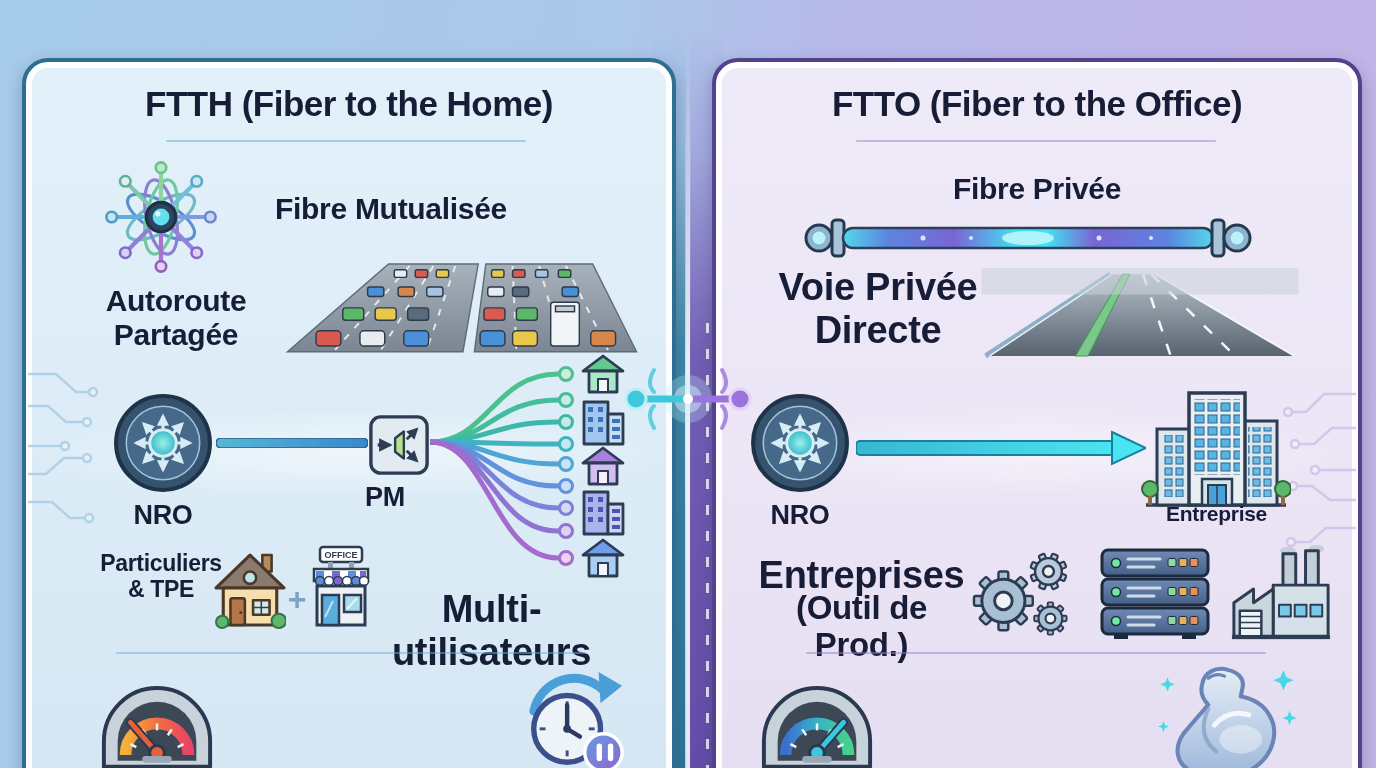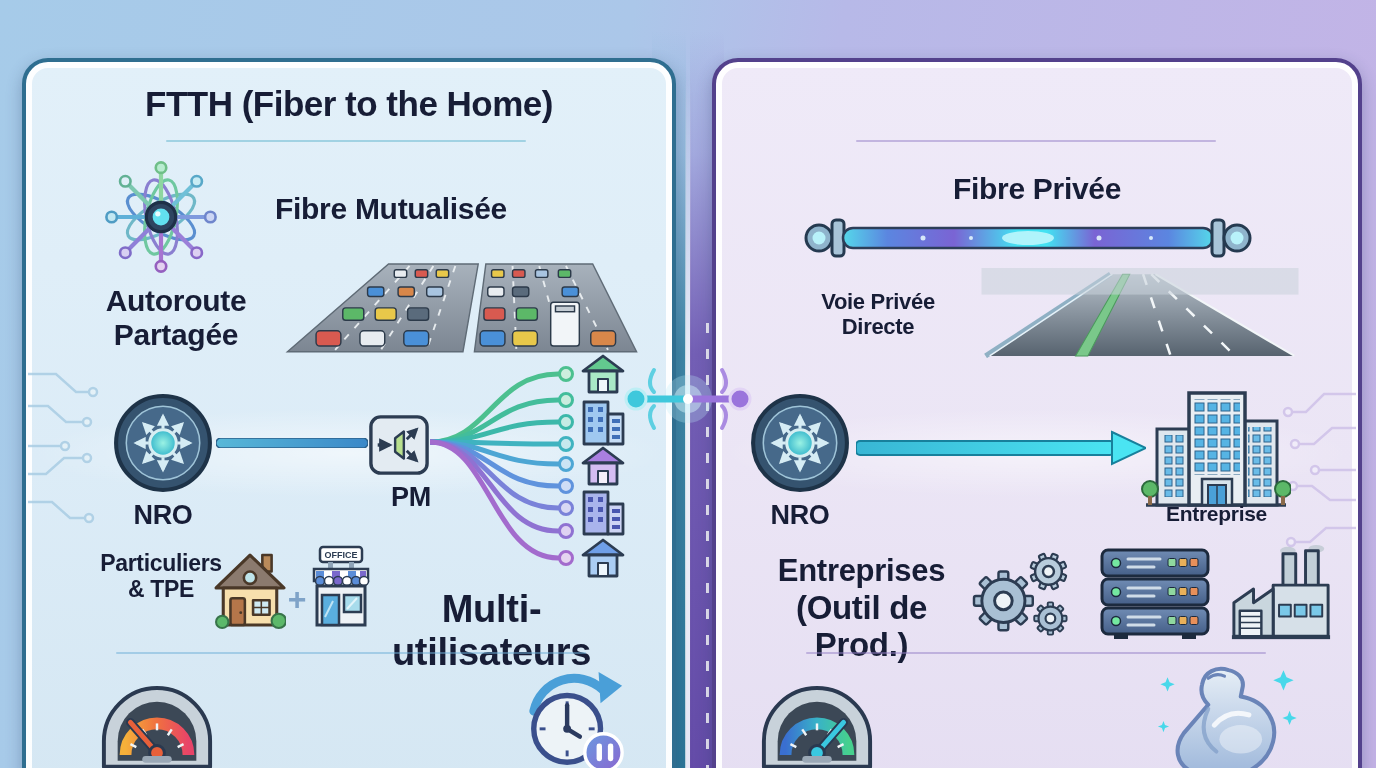--- a/index.html
+++ b/index.html
@@ -231,21 +231,21 @@
 
   <span class="icon" style="left:342px;top:352px;width:62px;height:62px">
     <svg viewBox="0 0 64 64">
       <rect x="3" y="3" width="58" height="58" rx="10" fill="#e3ebf2" stroke="#2c3c52" stroke-width="3.5"></rect>
       <path d="M10 32h12" stroke="#2c3c52" stroke-width="3.5" marker-end="url(#ahD)"></path>
       <polygon points="28,25 37,18 37,46 28,39" fill="#b9e08e" stroke="#2c3c52" stroke-width="2.5" stroke-linejoin="round"></polygon>
       <path d="M40 26L50 16" stroke="#2c3c52" stroke-width="3" marker-end="url(#ahD)" fill="none"></path>
       <path d="M40 38L50 48" stroke="#2c3c52" stroke-width="3" marker-end="url(#ahD)" fill="none"></path>
     </svg>
   </span>
-  <div class="lbl" style="left:354px;top:420px;width:62px;font-size:27px">PM</div>
+  <div class="lbl" style="left:328px;top:420px;width:62px;font-size:27px">PM</div>
 
   <span class="icon" style="left:404px;top:292px;width:206px;height:248px">
     <svg viewBox="0 0 206 248" fill="none" stroke-linecap="round">
       <g stroke-width="5">
         <path d="M0 88C58 88 64 20 128 20" stroke="#4cc08f"></path>
           <circle cx="136" cy="20" r="6.5" fill="#cdeedd" stroke="#4cc08f" stroke-width="3"></circle>
         <path d="M0 88C58 88 64 46 128 46" stroke="#43bd9b"></path>
           <circle cx="136" cy="46" r="6.5" fill="#caecde" stroke="#43bd9b" stroke-width="3"></circle>
         <path d="M0 88C58 88 64 68 128 68" stroke="#3cb8aa"></path>
           <circle cx="136" cy="68" r="6.5" fill="#c6ebe4" stroke="#3cb8aa" stroke-width="3"></circle>
@@ -399,20 +399,21 @@
       <circle cx="48" cy="64" r="4" fill="#2b3a5f"></circle>
       <circle cx="85" cy="88" r="19" fill="url(#gPause)" stroke="#fff" stroke-width="3.5"></circle>
       <rect x="78" y="79" width="5.5" height="18" rx="2.5" fill="#fff"></rect>
         <rect x="89.5" y="79" width="5.5" height="18" rx="2.5" fill="#fff"></rect>
     </svg>
   </span>
 </div>
 
 <div id="right-panel" class="panel">
   <div class="band" style="background:radial-gradient(ellipse at 50% 50%,rgba(255,255,255,.5),rgba(255,255,255,0) 70%)"></div>
+  <div class="lbl title">FTTO (Fiber to the Office)</div>
   <div class="rule" style="top:78px;left:140px;width:360px;background:rgba(150,130,200,.5)"></div>
 
   <span class="icon" style="right:2px;top:320px;width:76px;height:175px;opacity:.8">
     <svg viewBox="0 0 76 175" fill="none" stroke="#cdbfe8" stroke-width="2.5">
       <path d="M76 12H44L26 30H12"></path>
         <circle cx="8" cy="30" r="4" fill="#f2eefa"></circle>
       <path d="M76 46H52L34 62H20"></path>
         <circle cx="15" cy="62" r="4" fill="#f2eefa"></circle>
       <path d="M76 88H40"></path>
         <circle cx="35" cy="88" r="4" fill="#f2eefa"></circle>
@@ -436,21 +437,21 @@
           <circle cx="168" cy="28" r="2"></circle>
           <circle cx="296" cy="28" r="2.5"></circle>
           <circle cx="348" cy="28" r="2"></circle>
         </g>
       <rect x="409" y="10" width="12" height="36" rx="4" fill="#a8c4d8" stroke="#253a50" stroke-width="3"></rect>
       <circle cx="434" cy="28" r="13" fill="#8fb4cc" stroke="#253a50" stroke-width="3"></circle>
         <circle cx="434" cy="28" r="6.5" fill="#b8f2fa"></circle>
     </svg>
   </span>
 
-  <div class="lbl" style="left:52px;top:228px;width:220px;font-size:22px">Voie Privée
+  <div class="lbl" style="left:52px;top:204px;width:220px;font-size:38px">Voie Privée
 Directe</div>
   <span class="icon" style="left:258px;top:206px;width:332px;height:90px">
     <svg viewBox="0 0 310 88">
       <polygon points="4,86 126,6 170,6 306,86" fill="url(#gRoad2)"></polygon>
       <path d="M4 86L126 6" stroke="#8fb0c4" stroke-width="5"></path>
       <path d="M8 86L128 6" stroke="#e8f2f8" stroke-width="1.5"></path>
       <polygon points="92,86 138,6 145,6 104,86" fill="#7ac88a" stroke="#4a9a5c" stroke-width="1"></polygon>
       <path d="M306 86L170 6" stroke="#f2f6f8" stroke-width="2"></path>
       <g stroke="#f2f6f8" stroke-width="2.5" stroke-dasharray="11 13">
         <path d="M158 6L185 86"></path>
@@ -497,21 +498,21 @@
       <rect x="67" y="96" width="18" height="20" fill="#4aa0d8" stroke="#2c3c52" stroke-width="2"></rect>
       <path d="M76 96v20" stroke="#2c3c52" stroke-width="1.5"></path>
       <circle cx="9" cy="100" r="8" fill="#5cb868" stroke="#2c6a3c" stroke-width="2"></circle>
         <rect x="7" y="107" width="4" height="9" fill="#8a6a4a"></rect>
       <circle cx="142" cy="100" r="8" fill="#5cb868" stroke="#2c6a3c" stroke-width="2"></circle>
         <rect x="140" y="107" width="4" height="9" fill="#8a6a4a"></rect>
     </svg>
   </span>
   <div class="lbl" style="left:418px;top:440px;width:165px;font-size:21px">Entreprise</div>
 
-  <div class="lbl" style="left:38px;top:492px;width:215px;font-size:31px">Entreprises</div>
+  <div class="lbl" style="left:38px;top:492px;width:215px;font-size:38px">Entreprises</div>
   <div class="lbl" style="left:38px;top:528px;width:215px;font-size:33px">(Outil de Prod.)</div>
   <span class="icon" style="left:248px;top:484px;width:116px;height:96px">
     <svg viewBox="0 0 118 98">
       <g transform="translate(40,56)">
         <g fill="#a9c0d4" stroke="#2c3c52" stroke-width="2.5">
           <g transform="rotate(0)">
               <rect x="-5" y="-30" width="10" height="12" rx="2"></rect>
             </g>
             <g transform="rotate(45)">
               <rect x="-5" y="-30" width="10" height="12" rx="2"></rect>

